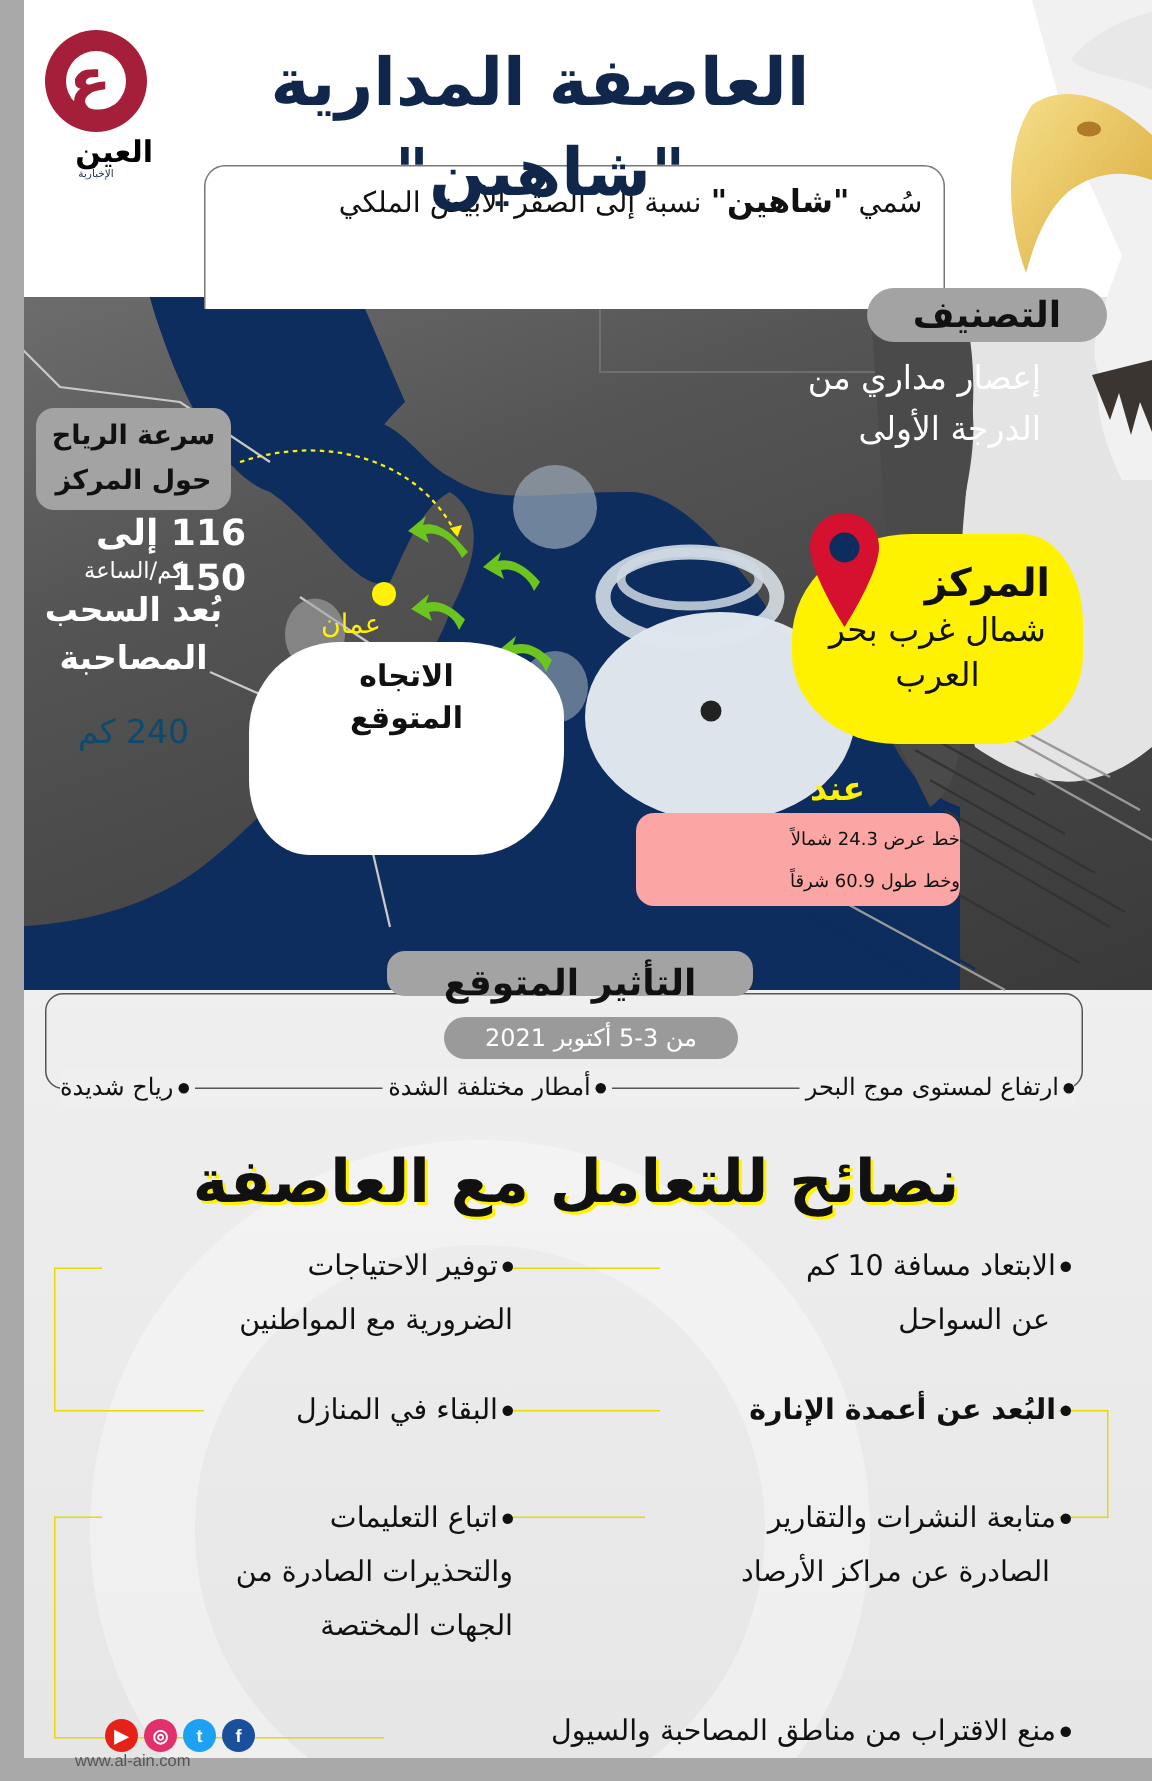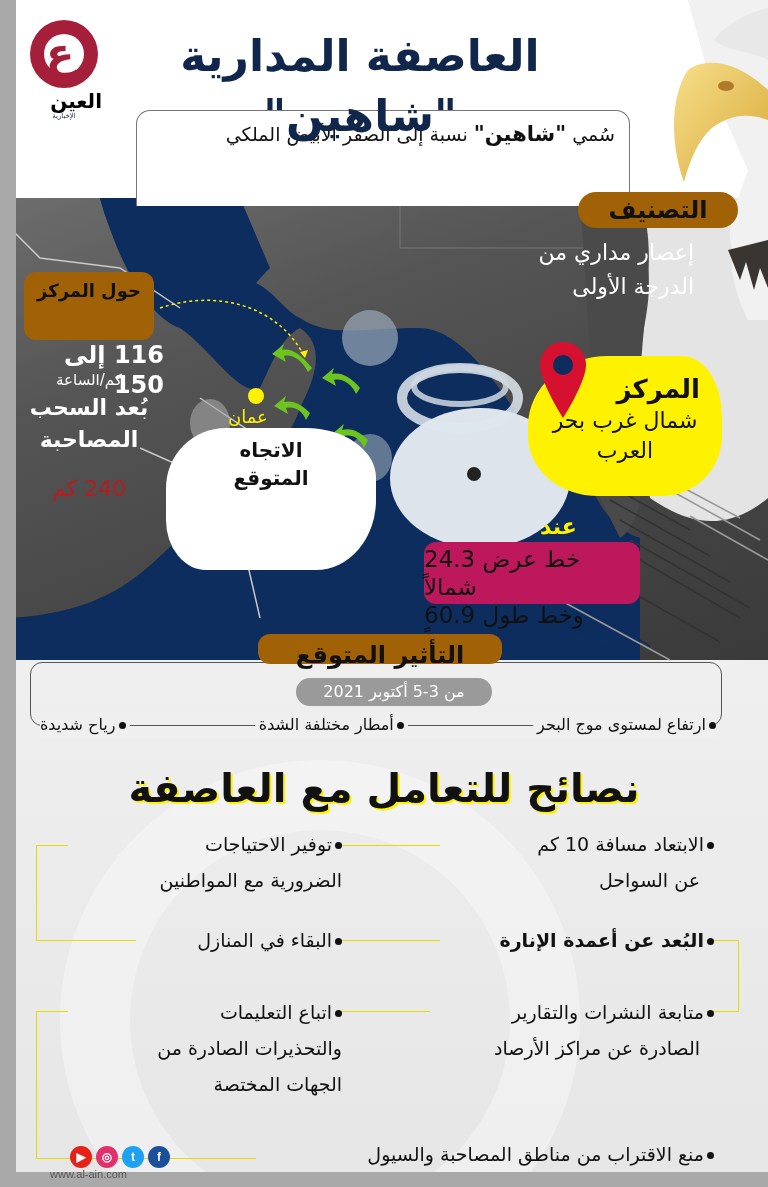--- a/index.html
+++ b/index.html
@@ -45,54 +45,54 @@
 
   
   .map {
     position: absolute; left: 0; top: 198px; width: 768px; height: 462px; overflow: hidden;
     background: linear-gradient(160deg, #6d6d6d 0%, #555 30%, #4a4a4a 55%, #3a3a3a 100%);
     z-index: 0;
   }
   .map svg { position: absolute; left: 0; top: 0; }
 
   .yellow-pill {
-    position: absolute; background: #a16207; color: #111; font-weight: bold; text-align: center;
+    position: absolute; background: #a3a3a3; color: #111; font-weight: bold; text-align: center;
     border-radius: 14px; z-index: 5;
   }
   .class-label { left: 578px; top: 192px; width: 160px; height: 36px; font-size: 24px; line-height: 36px; border-radius: 18px; }
   .class-text { position: absolute; right: 74px; top: 236px; width: 220px; text-align: right; color: #fff; font-size: 22px; line-height: 34px; z-index: 5; }
 
   .wind-label { left: 24px; top: 272px; width: 130px; height: 68px; font-size: 18px; line-height: 30px; border-radius: 12px; padding-top: 4px; }
   .wind-value { position: absolute; left: 14px; top: 340px; width: 150px; color: #fff; font-weight: bold; font-size: 24px; line-height: 30px; z-index: 5; }
   .wind-unit { position: absolute; left: 14px; top: 370px; width: 150px; text-align: center; color: #fff; font-size: 15px; line-height: 20px; z-index: 5; }
   .cloud-label { position: absolute; left: 14px; top: 392px; width: 150px; text-align: center; color: #fff; font-weight: bold; font-size: 22px; line-height: 32px; z-index: 5; }
-  .cloud-value { position: absolute; left: 14px; top: 474px; width: 150px; text-align: center; color: #b91c1c; font-size: 22px; line-height: 30px; z-index: 5; }
-
-  .oman-label { position: absolute; left: 228px; top: 406px; color: #fff200; font-size: 18px; z-index: 5; }
+  .cloud-value { position: absolute; left: 14px; top: 474px; width: 150px; text-align: center; color: #0c4a6e; font-size: 22px; line-height: 30px; z-index: 5; }
+
+  .oman-label { position: absolute; left: 214px; top: 406px; color: #fff200; font-size: 18px; z-index: 5; }
   .oman-dot { position: absolute; left: 248px; top: 388px; width: 16px; height: 16px; border-radius: 50%; background: #fff200; z-index: 5; }
 
   .dir-bubble {
     position: absolute; left: 166px; top: 428px; width: 210px; height: 142px;
     background: #fff; border-radius: 60px 70px 60px 40px / 60px 50px 70px 50px; z-index: 5; text-align: center;
   }
   .dir-title { font-weight: bold; font-size: 20px; line-height: 28px; margin-top: 8px; }
   .dir-text { font-size: 17px; line-height: 24px; }
 
   .center-bubble {
     position: absolute; left: 528px; top: 356px; width: 194px; height: 140px;
     background: #fff200; border-radius: 80px 40px 60px 70px / 70px 60px 60px 60px; z-index: 5; text-align: center;
   }
   .center-title { font-weight: bold; font-size: 26px; line-height: 34px; margin-top: 16px; padding-right: 22px; text-align: right; }
   .center-text { font-size: 22px; line-height: 30px; }
   .pin { position: absolute; left: 538px; top: 340px; width: 50px; height: 80px; z-index: 6; }
 
   .at-label { position: absolute; left: 540px; top: 514px; color: #fff200; font-weight: bold; font-size: 22px; z-index: 5; }
   .coord-box {
-    position: absolute; left: 424px; top: 542px; width: 216px; height: 62px; background: #be185d;
-    border-radius: 12px; z-index: 5; text-align: left; font-size: 23px; line-height: 28px; padding-top: 3px;
+    position: absolute; left: 424px; top: 542px; width: 216px; height: 62px; background: #fca5a5;
+    border-radius: 12px; z-index: 5; text-align: right; font-size: 12px; line-height: 28px; padding-top: 3px;
   }
 
   .stripes { position: absolute; left: 540px; top: 460px; width: 228px; height: 210px; z-index: 2; }
 
   
   .impact-label { left: 258px; top: 634px; width: 244px; height: 30px; font-size: 24px; line-height: 42px; border-radius: 12px; z-index: 6; }
   .impact-box {
     position: absolute; left: 30px; top: 662px; width: 692px; height: 64px; border: 1px solid #555;
     border-radius: 12px; border-top: 1px solid #555; z-index: 3;
   }
@@ -211,20 +211,21 @@
   </g>
 </svg>
 
 <div class="yellow-pill class-label">التصنيف</div>
 <div class="class-text">
   <div>إعصار مداري من</div>
   <div>الدرجة الأولى</div>
 </div>
 
 <div class="yellow-pill wind-label">
+  <div>سرعة الرياح</div>
   <div>حول المركز</div>
 </div>
 <div class="wind-value">116 إلى 150</div>
 <div class="wind-unit">كم/الساعة</div>
 
 <div class="cloud-label">
   <div>بُعد السحب</div>
   <div>المصاحبة</div>
 </div>
 <div class="cloud-value">240 كم</div>

